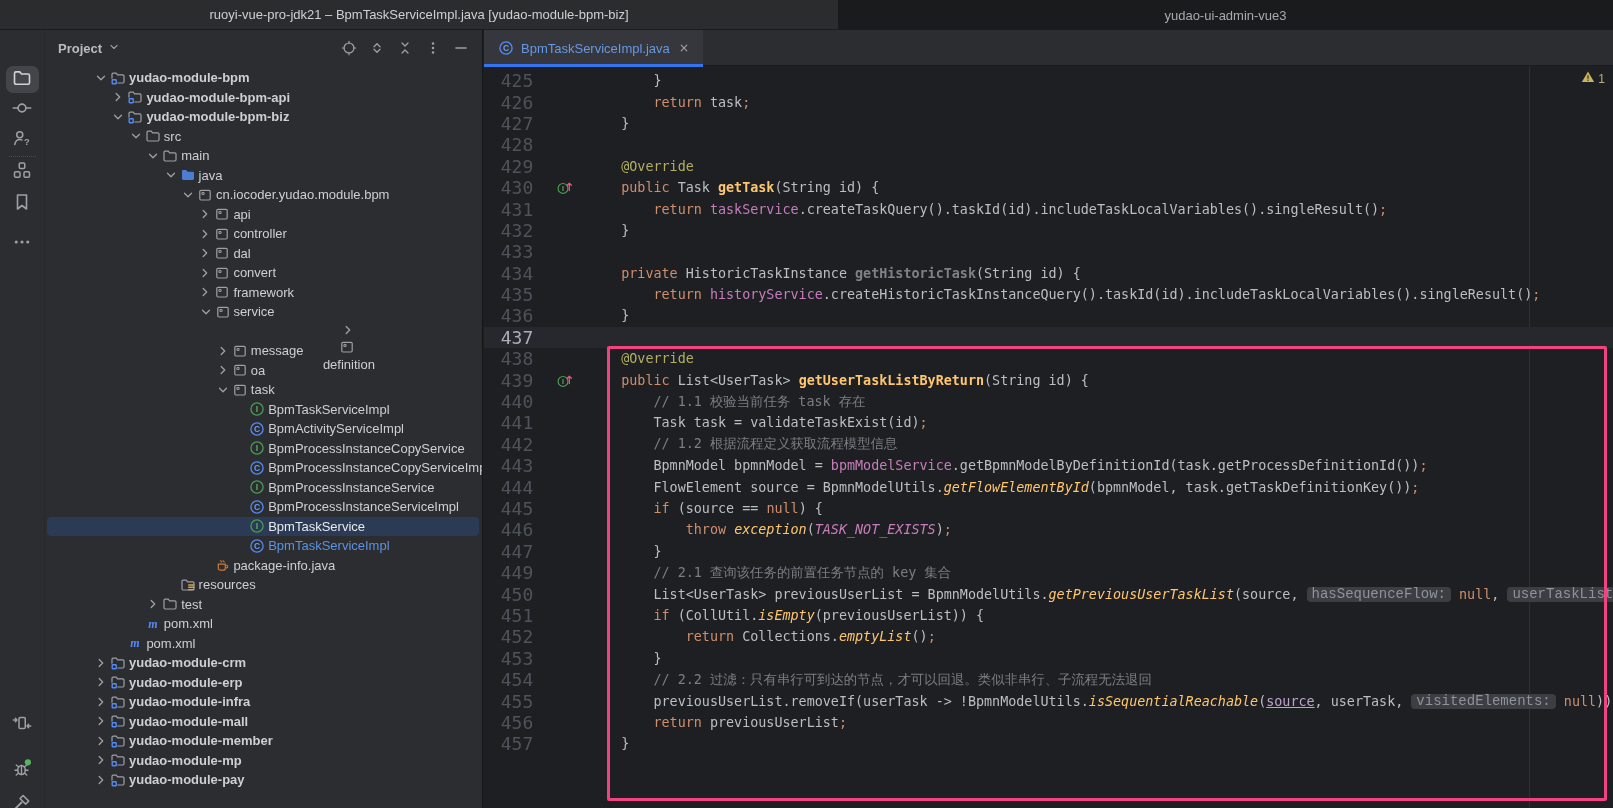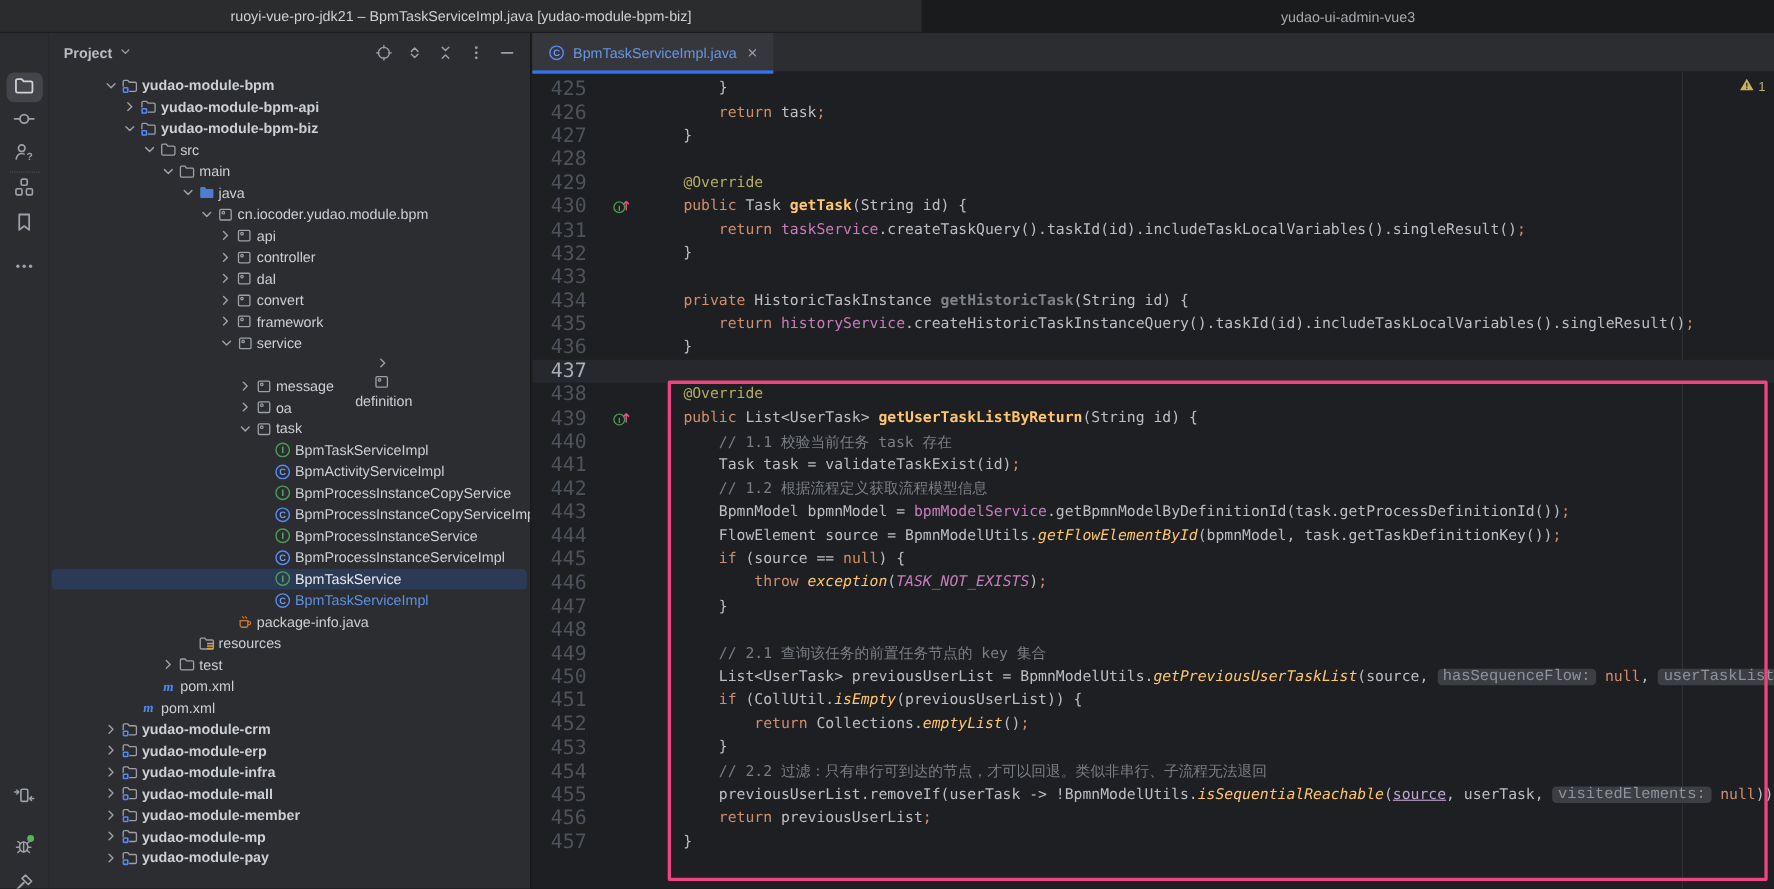--- a/index.html
+++ b/index.html
@@ -592,21 +592,20 @@
               <path d="M13.3 11.6V4.2M11.2 6.3l2.1-2.1 2.1 2.1" stroke="#E75480" stroke-width="1.3" stroke-linecap="round" stroke-linejoin="round"></path>
             </svg></span><span class="ct"><span class="t-n">    </span><span class="t-k">public</span><span class="t-n"> List&lt;UserTask&gt; </span><span class="t-m">getUserTaskListByReturn</span><span class="t-n">(String id) {</span></span></div>
         <div class="cl"><span class="ln">440</span><span class="gi"></span><span class="ct"><span class="t-n">        </span><span class="t-g">// 1.1 校验当前任务 task 存在</span></span></div>
         <div class="cl"><span class="ln">441</span><span class="gi"></span><span class="ct"><span class="t-n">        Task task = validateTaskExist(id)</span><span class="t-k">;</span></span></div>
         <div class="cl"><span class="ln">442</span><span class="gi"></span><span class="ct"><span class="t-n">        </span><span class="t-g">// 1.2 根据流程定义获取流程模型信息</span></span></div>
         <div class="cl"><span class="ln">443</span><span class="gi"></span><span class="ct"><span class="t-n">        BpmnModel bpmnModel = </span><span class="t-f">bpmModelService</span><span class="t-n">.getBpmnModelByDefinitionId(task.getProcessDefinitionId())</span><span class="t-k">;</span></span></div>
         <div class="cl"><span class="ln">444</span><span class="gi"></span><span class="ct"><span class="t-n">        FlowElement source = BpmnModelUtils.</span><span class="t-s">getFlowElementById</span><span class="t-n">(bpmnModel, task.getTaskDefinitionKey())</span><span class="t-k">;</span></span></div>
         <div class="cl"><span class="ln">445</span><span class="gi"></span><span class="ct"><span class="t-n">        </span><span class="t-k">if</span><span class="t-n"> (source == </span><span class="t-k">null</span><span class="t-n">) {</span></span></div>
         <div class="cl"><span class="ln">446</span><span class="gi"></span><span class="ct"><span class="t-n">            </span><span class="t-k">throw</span><span class="t-n"> </span><span class="t-s">exception</span><span class="t-n">(</span><span class="t-c">TASK_NOT_EXISTS</span><span class="t-n">)</span><span class="t-k">;</span></span></div>
         <div class="cl"><span class="ln">447</span><span class="gi"></span><span class="ct"><span class="t-n">        }</span></span></div>
-        <div class="cl"><span class="ln">448</span><span class="gi"></span><span class="ct"></span></div>
         <div class="cl"><span class="ln">449</span><span class="gi"></span><span class="ct"><span class="t-n">        </span><span class="t-g">// 2.1 查询该任务的前置任务节点的 key 集合</span></span></div>
         <div class="cl"><span class="ln">450</span><span class="gi"></span><span class="ct"><span class="t-n">        List&lt;UserTask&gt; previousUserList = BpmnModelUtils.</span><span class="t-s">getPreviousUserTaskList</span><span class="t-n">(source, </span><span class="t-i">hasSequenceFlow:</span><span class="t-n"> </span><span class="t-k">null</span><span class="t-n">, </span><span class="t-i">userTaskList:</span><span class="t-n"> </span><span class="t-k">null</span><span class="t-n">)</span><span class="t-k">;</span></span></div>
         <div class="cl"><span class="ln">451</span><span class="gi"></span><span class="ct"><span class="t-n">        </span><span class="t-k">if</span><span class="t-n"> (CollUtil.</span><span class="t-s">isEmpty</span><span class="t-n">(previousUserList)) {</span></span></div>
         <div class="cl"><span class="ln">452</span><span class="gi"></span><span class="ct"><span class="t-n">            </span><span class="t-k">return</span><span class="t-n"> Collections.</span><span class="t-s">emptyList</span><span class="t-n">()</span><span class="t-k">;</span></span></div>
         <div class="cl"><span class="ln">453</span><span class="gi"></span><span class="ct"><span class="t-n">        }</span></span></div>
         <div class="cl"><span class="ln">454</span><span class="gi"></span><span class="ct"><span class="t-n">        </span><span class="t-g">// 2.2 过滤：只有串行可到达的节点，才可以回退。类似非串行、子流程无法退回</span></span></div>
         <div class="cl"><span class="ln">455</span><span class="gi"></span><span class="ct"><span class="t-n">        previousUserList.removeIf(userTask -&gt; !BpmnModelUtils.</span><span class="t-s">isSequentialReachable</span><span class="t-n">(</span><span class="t-u">source</span><span class="t-n">, userTask, </span><span class="t-i">visitedElements:</span><span class="t-n"> </span><span class="t-k">null</span><span class="t-n">))</span><span class="t-k">;</span></span></div>
         <div class="cl"><span class="ln">456</span><span class="gi"></span><span class="ct"><span class="t-n">        </span><span class="t-k">return</span><span class="t-n"> previousUserList</span><span class="t-k">;</span></span></div>
         <div class="cl"><span class="ln">457</span><span class="gi"></span><span class="ct"><span class="t-n">    }</span></span></div>
       </div>

